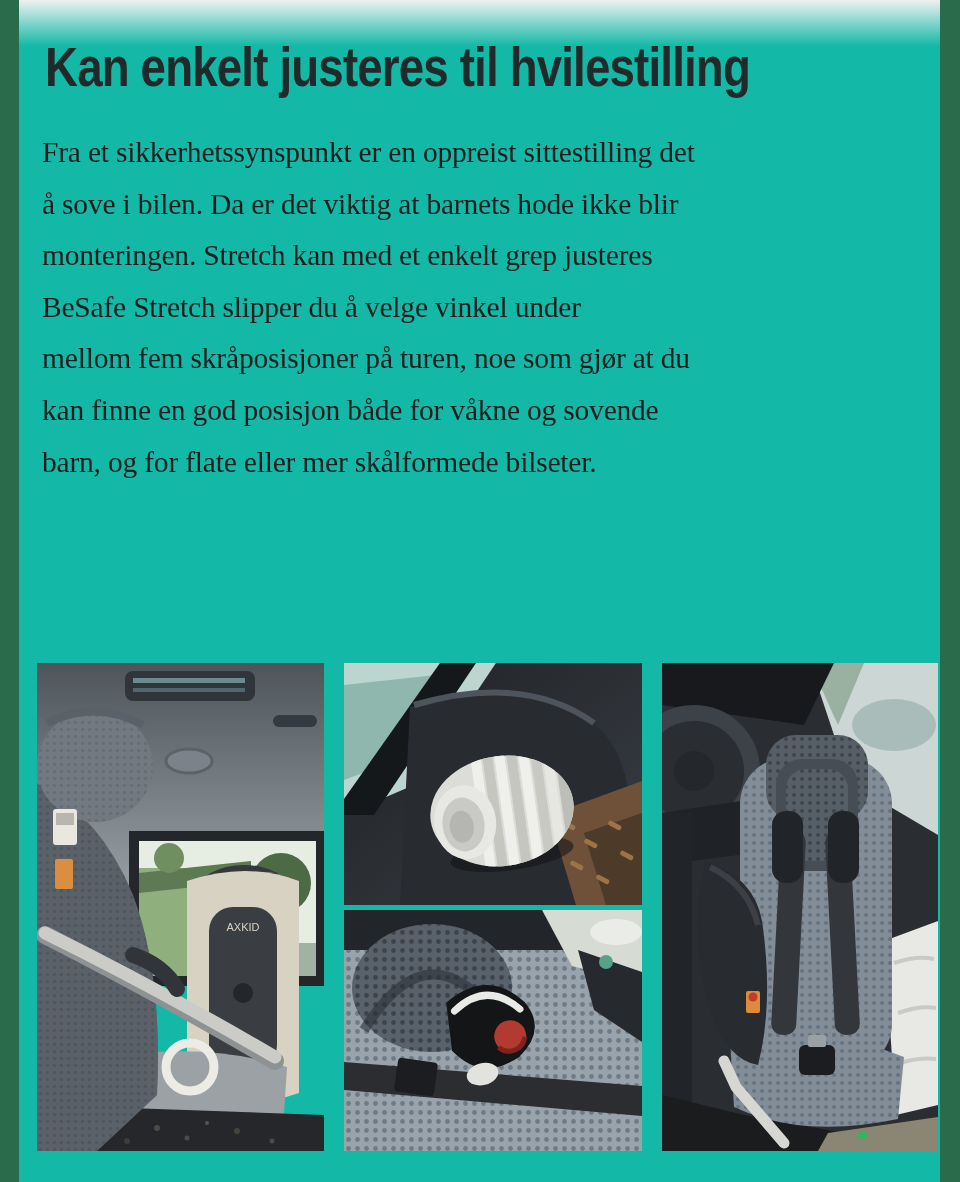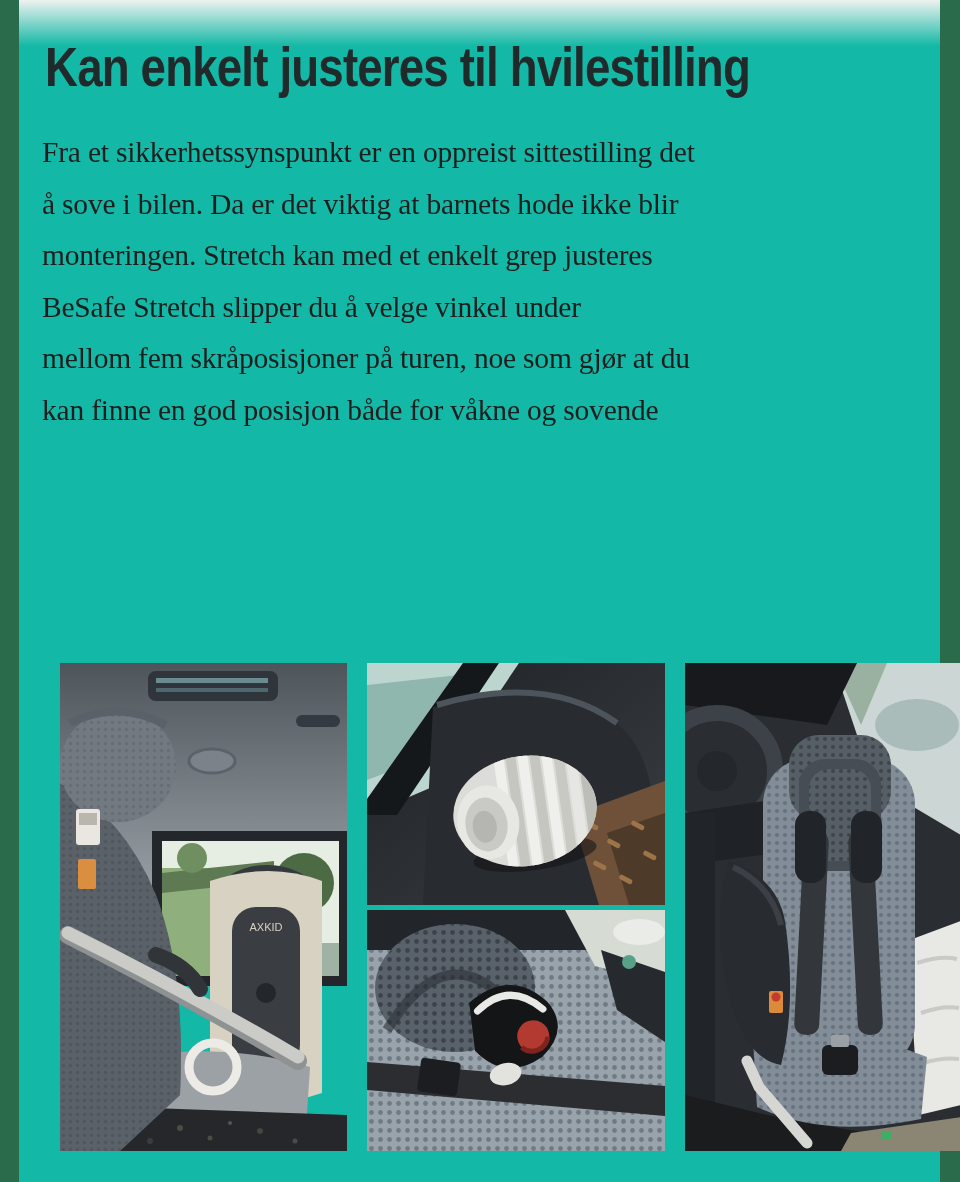--- a/index.html
+++ b/index.html
@@ -29,21 +29,21 @@
   }
   .paragraph{
     position:relative;
     margin:26px 0 0 23px;
     font-size:29.5px;line-height:51.6px;
     color:#1e1e1e;
     font-family:Liberation Serif, serif;
   }
   .paragraph .line{display:block;white-space:nowrap;letter-spacing:-.2px;}
   .gallery{
-    position:absolute;left:41px;top:663px;
+    position:absolute;left:18px;top:663px;
     display:flex;gap:20px;
   }
   .gallery figure{margin:0;padding:0;font-size:0;}
   .mid-col{display:flex;flex-direction:column;gap:5px;}
   svg{display:block;}
 </style>
 </head>
 <body>
 
 <div class="card">
@@ -51,20 +51,21 @@
 
   <h1 class="title">Kan enkelt justeres til hvilestilling</h1>
 
   <div class="paragraph">
     <span class="line">Fra et sikkerhetssynspunkt er en oppreist sittestilling det</span>
     <span class="line">å sove i bilen. Da er det viktig at barnets hode ikke blir</span>
     <span class="line">monteringen. Stretch kan med et enkelt grep justeres</span>
     <span class="line">BeSafe Stretch slipper du å velge vinkel under</span>
     <span class="line">mellom fem skråposisjoner på turen, noe som gjør at du</span>
     <span class="line">kan finne en god posisjon både for våkne og sovende</span>
+    <span class="line">barn, og for flate eller mer skålformede bilseter.</span>
   </div>
 
   <div class="gallery">
 
     <figure>
       <svg width="287" height="488" viewBox="0 0 287 488">
         <defs>
           <linearGradient id="g-roof1" x1="0" y1="0" x2="0" y2="1">
             <stop offset="0" stop-color="#4d545a"></stop>
               <stop offset="1" stop-color="#9aa1a7"></stop>

